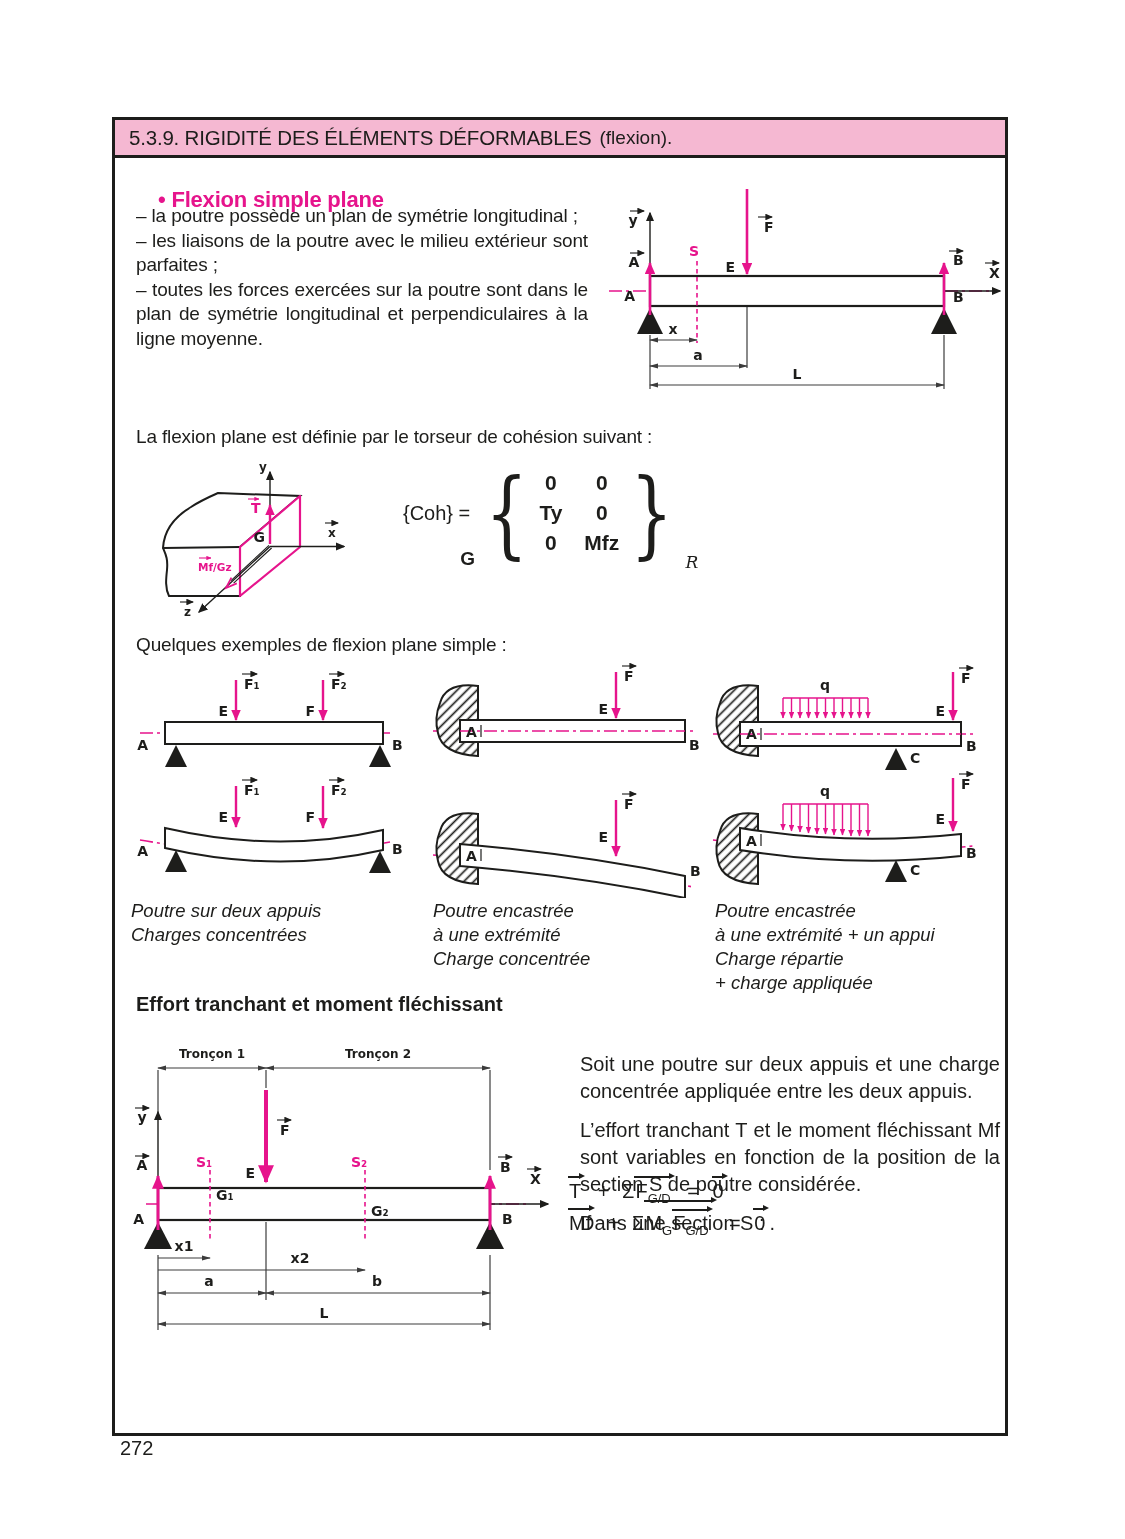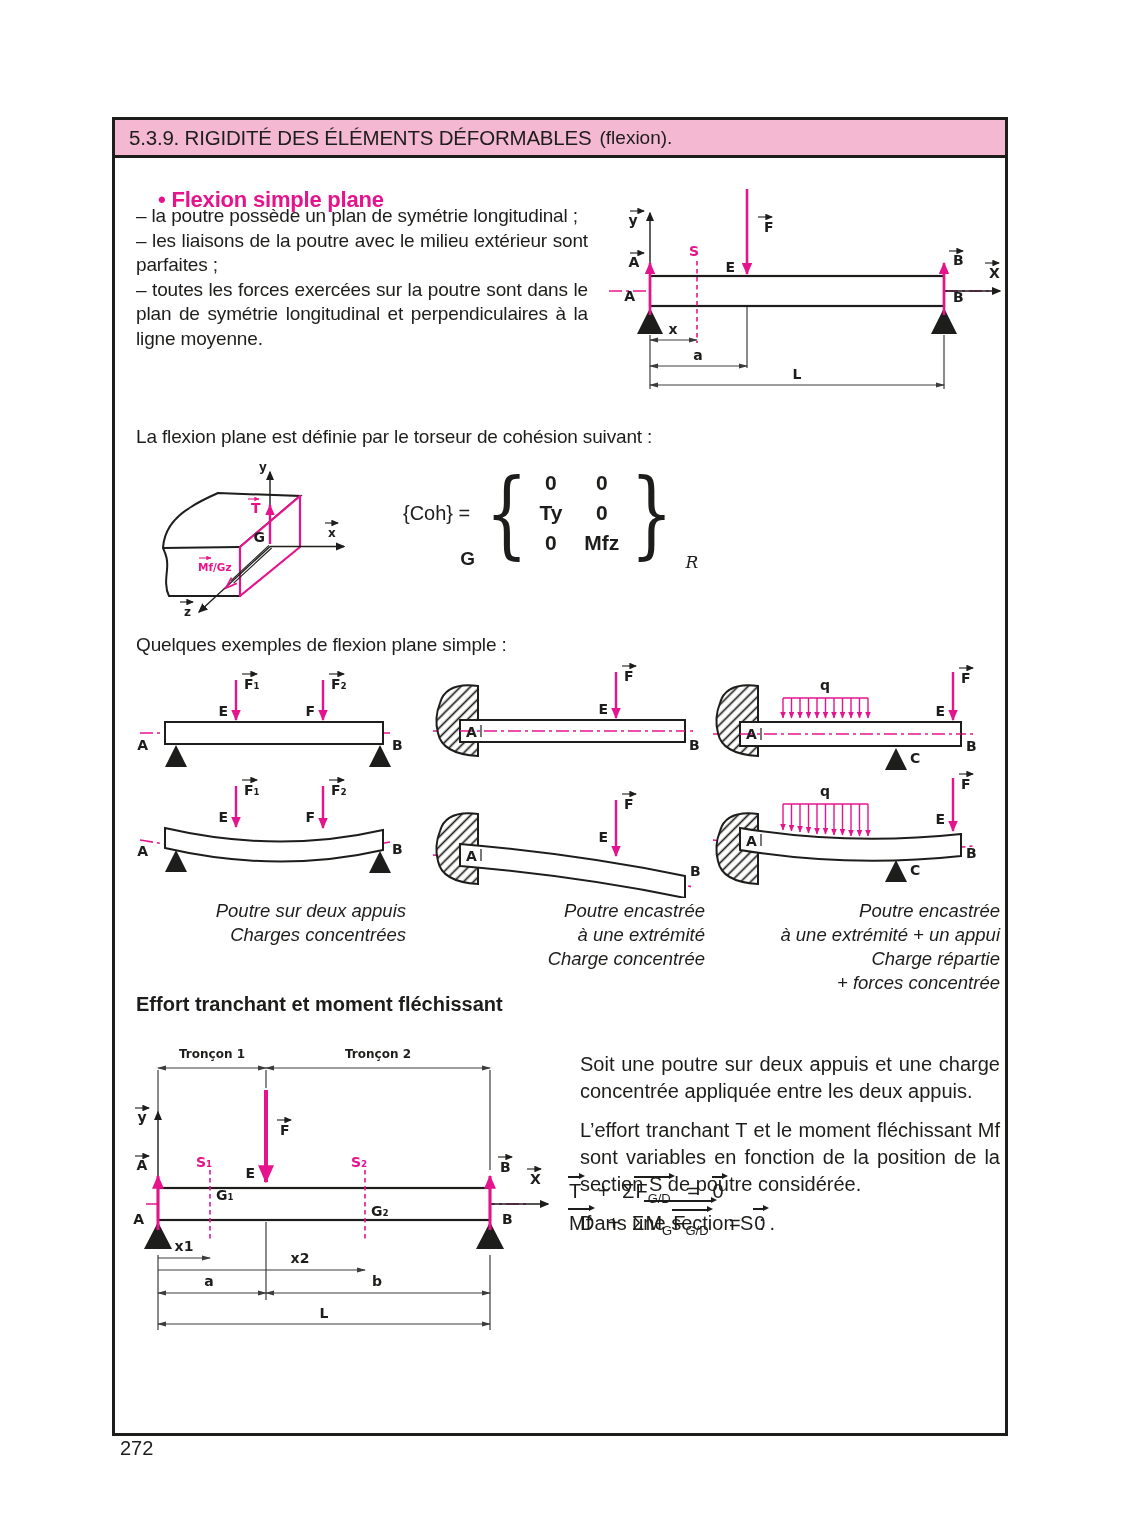--- a/index.html
+++ b/index.html
@@ -27,21 +27,21 @@
   .tor-wrap{position:relative;display:flex;align-items:center;margin-left:6px}
   .brace{font-family:"DejaVu Serif",serif;font-size:96px;font-weight:400;line-height:0.9;
          transform:scaleX(0.7);color:#1d1d1b}
   .tor-matrix{display:grid;grid-template-columns:auto auto;column-gap:22px;row-gap:0;
               font-size:21px;font-weight:700;text-align:center;line-height:30px;margin:0 2px}
   .tor-g{position:absolute;left:-2px;bottom:-12px;font-size:19px;font-weight:700}
   .tor-frame{position:absolute;right:-16px;bottom:-14px;font-family:"DejaVu Serif",serif;
              font-style:italic;font-size:17px}
 
   
-  .caption{position:absolute;top:779px;font-style:italic;font-size:18.5px;line-height:24px;text-align:right}
+  .caption{position:absolute;top:779px;font-style:italic;font-size:18.5px;line-height:24px;text-align:left}
   .caption div{white-space:nowrap}
 
   
   #soit{position:absolute;left:453px;top:919px;width:444px;font-size:20px;line-height:27px}
   #soit p{margin:12px;text-align:justify}
 
   
   .formula{position:absolute;left:453px;font-size:20px;font-weight:400;white-space:nowrap}
   .formula sub{font-size:13px}
   .vec{position:relative;display:inline-block;padding:5px 4px 0 1px}
@@ -322,21 +322,21 @@
     </div>
     <div class="caption" style="left:318px;width:272px">
       <div>Poutre encastrée</div>
       <div>à une extrémité</div>
       <div>Charge concentrée</div>
     </div>
     <div class="caption" style="left:600px;width:285px">
       <div>Poutre encastrée</div>
       <div>à une extrémité + un appui</div>
       <div>Charge répartie</div>
-      <div>+ forces concentrée</div>
+      <div>+ charge appliquée</div>
     </div>
 
     <h3 id="effort-h">Effort tranchant et moment fléchissant</h3>
 
     <svg class="abs" style="left:13px;top:910px" width="440" height="320" viewBox="0 0 440 320">
       <g class="dim">
         <line x1="30" y1="40" x2="30" y2="82"></line>
         <line x1="138" y1="40" x2="138" y2="58"></line>
         <line x1="362" y1="40" x2="362" y2="140"></line>
         <line x1="30" y1="225" x2="30" y2="300"></line>

